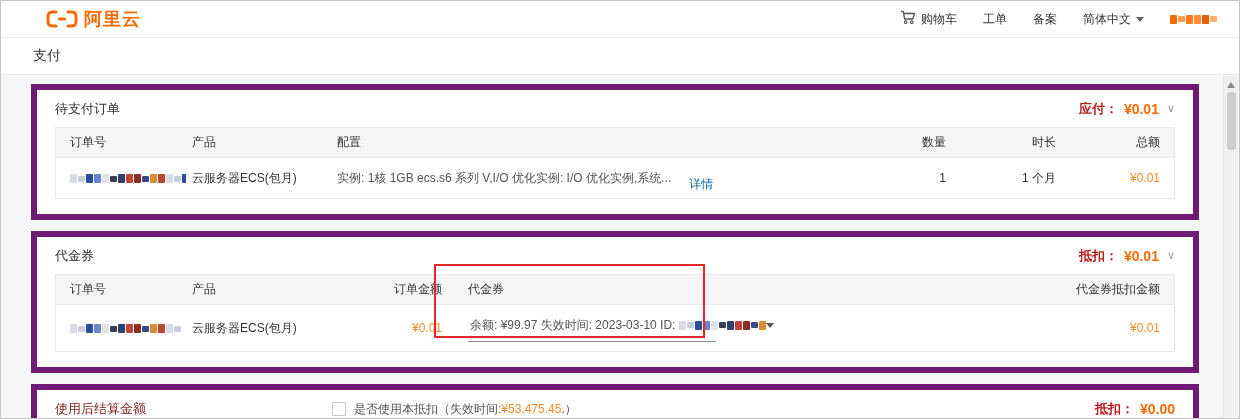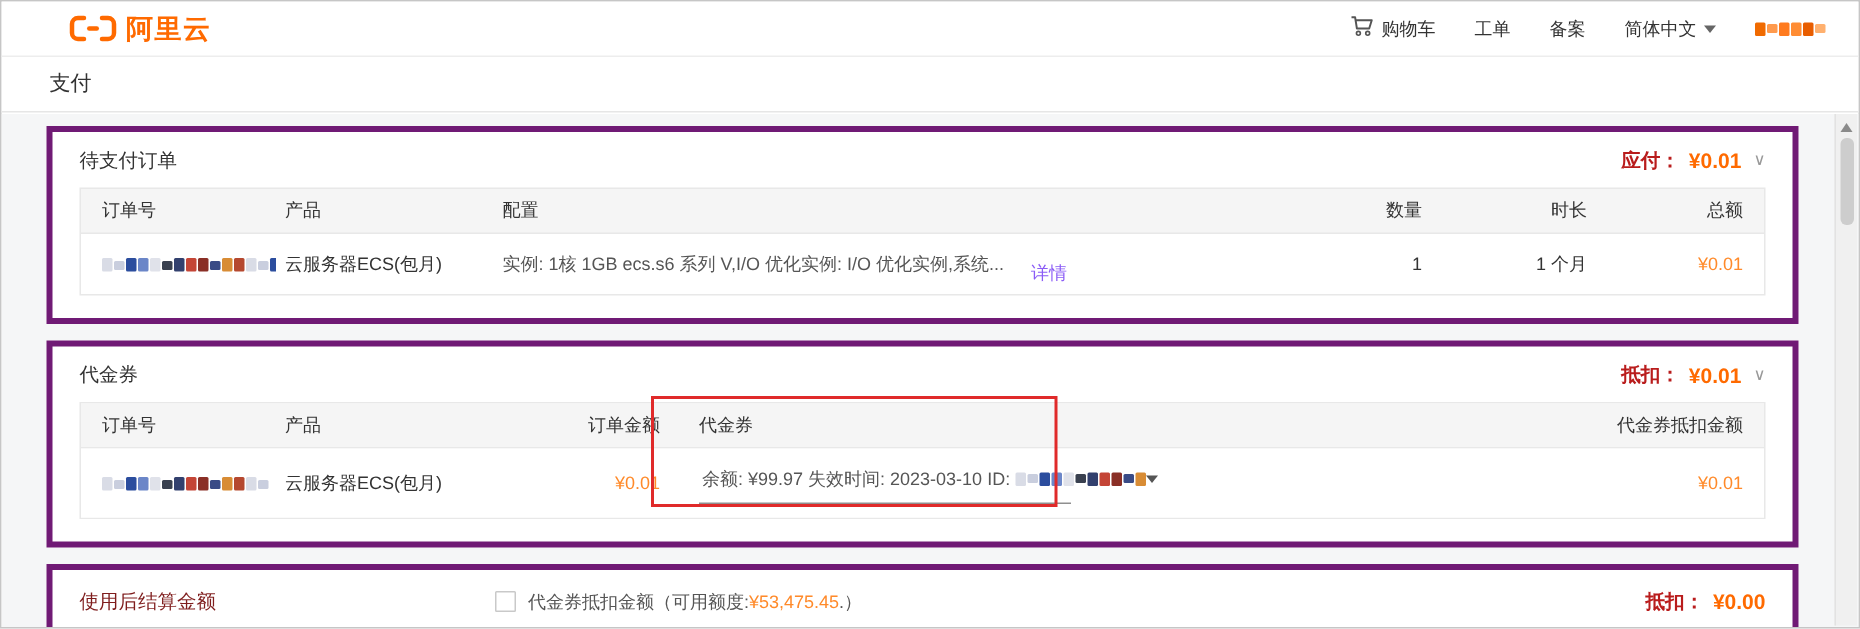--- a/index.html
+++ b/index.html
@@ -18,21 +18,21 @@
   .topnav { display:flex; align-items:center; gap:26px; font-size:12px; color:#333; }
   .topnav-item { display:flex; align-items:center; gap:5px; cursor:pointer; }
   .caret-down { width:0; height:0; border-left:4px solid transparent; border-right:4px solid transparent;
                 border-top:5px solid #666; display:inline-block; }
   
   .paybar { height:37px; display:flex; align-items:center; padding:0 32px;
             border-bottom:1px solid #e6e6e6; font-size:14px; color:#333; background:#fff; }
   
   .content { position:absolute; top:75px; left:0; right:0; bottom:0;
              background:#f5f6f7; padding:8px 40px 0 30px; }
-  .card { background:#fff; border:4px solid #701a75; margin-bottom:11px; }
+  .card { background:#fff; border:6px solid #701a75; margin-bottom:11px; }
   .card-head { height:37px; display:flex; align-items:center; justify-content:space-between;
                padding:0 18px; }
   .card-title { font-size:13px; color:#333; }
   .amount-line { display:flex; align-items:center; gap:6px; font-size:13px; }
   .amount-label { color:#b91c1c; font-weight:bold; }
   .amount-orange { color:#ff6a00; font-weight:bold; font-size:14px; }
   .chev { color:#999; font-size:11px; cursor:pointer; margin-left:2px; }
   
   .tbl { margin:0 18px 15px; border:1px solid #e8e8e8; font-size:12px; }
   .thead { display:flex; align-items:center; background:#f5f5f5; height:30px;
@@ -44,21 +44,21 @@
   .c-order { width:130px; padding-left:14px; }
   .c-prod  { width:145px; }
   .c-conf  { flex:1; display:flex; align-items:center; }
   .c-qty   { width:90px;  text-align:right; }
   .c-dur   { width:110px; text-align:right; }
   .c-tot   { width:112px; text-align:right; padding-right:14px; }
   .c-amt   { width:117px; text-align:right; }
   .c-vouch { flex:1; padding-left:20px; }
   .c-vded  { width:170px; text-align:right; padding-right:14px; }
   .conf-text { max-width:510px; overflow:hidden; text-overflow:ellipsis; color:#555; }
-  .link { color:#8b5cf6; margin-left:18px; cursor:pointer;margin-top:12px; }
+  .link { color:#0369a1; margin-left:18px; cursor:pointer;margin-top:12px; }
   .orange { color:#ff8a2a; }
   
   .vselect { display:flex; align-items:center; justify-content:space-between; width:248px;
              border-bottom:1px solid #8f8f8f; padding:2px 4px 7px 2px; cursor:pointer; }
   .vselect-text { display:flex; align-items:center; gap:4px; color:#555; }
   .vcaret { width:0; height:0; border-left:4px solid transparent; border-right:4px solid transparent;
             border-top:5px solid #555; }
   
   .hl-box { position:absolute; left:433px; top:263px; width:271px; height:74px;
             border:2px solid #e02a2a; pointer-events:none; z-index:6; }
@@ -243,21 +243,21 @@
         <span class="cell c-vded orange">¥0.01</span>
       </div>
     </div>
   </div>
 
   <div class="card settle">
     <span class="settle-title">使用后结算金额</span>
     <span class="settle-check">
       <span class="checkbox"></span>
       <span>
-        <span>代金券抵扣金额（可用额度:</span><span class="orange">¥53,475.45</span><span>.）</span>
+        <span>是否使用本抵扣（失效时间:</span><span class="orange">¥53,475.45</span><span>.）</span>
       </span>
     </span>
     <span class="settle-right">
       <span class="amount-label">抵扣：</span>
       <span class="amount-orange">¥0.00</span>
     </span>
   </div>
 
 </div>
 

